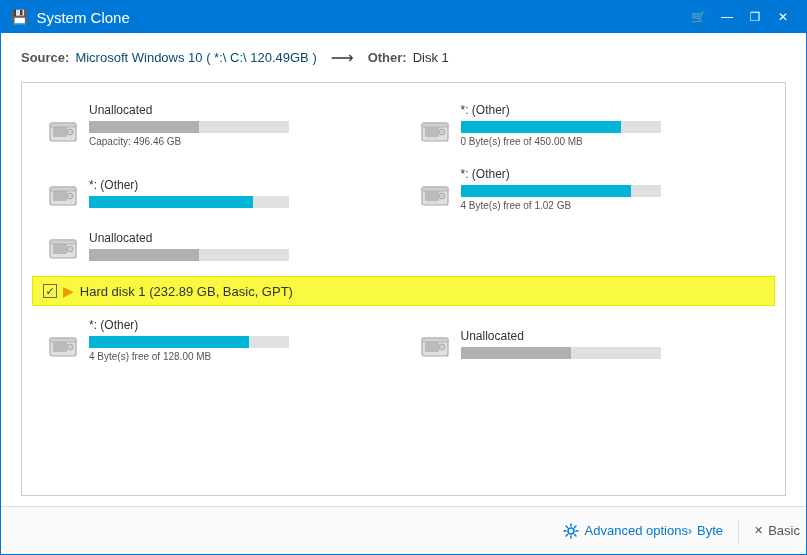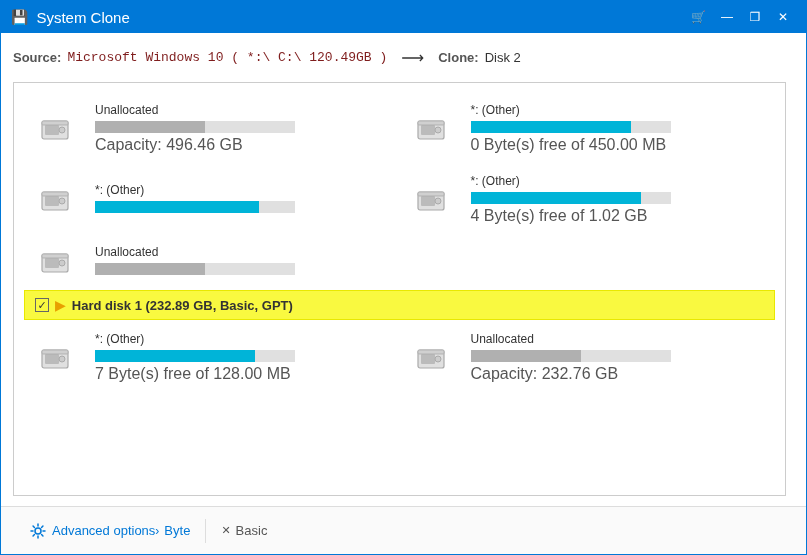--- a/index.html
+++ b/index.html
@@ -7,48 +7,48 @@
 
     .window { width: 807px; height: 555px; background: #fff; display: flex; flex-direction: column; border: 1px solid #0078d7; }
 
     .title-bar { background: #0078d7; color: #fff; height: 32px; display: flex; align-items: center; padding: 0 10px; justify-content: space-between; flex-shrink: 0; }
     .title-bar-left { display: flex; align-items: center; gap: 8px; }
     .title-icon { font-size: 14px; }
     .title-text { font-size: 15px; font-weight: 400; }
     .title-controls { display: flex; gap: 2px; }
     .title-btn { width: 26px; height: 26px; display: flex; align-items: center; justify-content: center; cursor: pointer; color: #fff; font-size: 12px; background: transparent; border: none; }
 
-    .content { flex: 1; display: flex; flex-direction: column; padding: 15px 20px 10px 12px; }
+    .content { flex: 1; display: flex; flex-direction: column; padding: 15px 20px 10px 20px; }
 
     .source-target-bar { display: flex; align-items: center; gap: 6px; margin-bottom: 15px; font-size: 13px; }
     .label { color: #555; font-weight: 600; }
-    .source-val { color: #7f1d1d; font-family: Liberation Mono, monospace; }
+    .source-val { color: #0c4a6e; }
     .arrow { color: #333; font-size: 16px; margin: 0 8px; }
     .target-val { color: #333; }
 
     .disk-panel { border: 1px solid #ccc; flex: 1; overflow-y: auto; position: relative; padding: 10px; }
 
     .disk-grid { display: grid; grid-template-columns: 1fr 1fr; gap: 0; }
 
-    .disk-item { display: flex; align-items: center; gap: 24px; padding: 10px 15px; }
+    .disk-item { display: flex; align-items: flex-end; gap: 10px; padding: 10px 15px; }
     .disk-icon { width: 32px; height: 32px; flex-shrink: 0; display: flex; align-items: center; justify-content: center; }
     .disk-info { flex: 1; }
     .disk-name { font-size: 12px; color: #333; margin-bottom: 4px; }
     .disk-bar-outer { height: 12px; background: #e0e0e0; width: 200px; position: relative; margin-bottom: 3px; }
     .disk-bar-fill { height: 100%; background: #00b4d8; }
     .disk-bar-fill.gray { background: #b0b0b0; }
-    .disk-capacity { font-size: 16px; color: #555; }
+    .disk-capacity { font-size: 10px; color: #555; }
 
     .disk-header-row { grid-column: 1 / -1; display: flex; align-items: center; padding: 6px 10px; background: #f9f940; border: 1px solid #e8e800; margin: 2px 0; }
     .disk-header-row .checkbox { width: 14px; height: 14px; border: 1px solid #666; background: #f9f940; display: flex; align-items: center; justify-content: center; margin-right: 6px; flex-shrink: 0; }
     .disk-header-row .checkmark { color: #333; font-size: 11px; }
     .disk-header-icon { margin-right: 6px; color: #e8a000; font-size: 14px; }
-    .disk-header-label { font-size: 13px; color: #333; font-weight: 700; }
-
-    .footer { height: 48px; display: flex; align-items: center; justify-content: flex-start; border-top: 1px solid #ddd; padding: 0 29px; flex-shrink: 0; background: #fafafa; }
+    .disk-header-label { font-size: 13px; color: #333; font-weight: 400; }
+
+    .footer { height: 48px; display: flex; align-items: center; justify-content: flex-end; border-top: 1px solid #ddd; padding: 0 6px; flex-shrink: 0; background: #fafafa; }
     .footer-left { display: flex; align-items: center; gap: 6px; color: #0078d7; cursor: pointer; }
     .footer-right { display: flex; align-items: center; gap: 15px; }
     .btn-next { display: flex; align-items: center; gap: 5px; color: #0078d7; cursor: pointer; font-size: 13px; }
     .btn-cancel { display: flex; align-items: center; gap: 5px; color: #555; cursor: pointer; font-size: 13px; }
     .chevron { font-size: 12px; color: #0078d7; }
     .x-icon { font-size: 11px; color: #555; }
 
     
     .hdd-svg { width: 30px; height: 28px; }
   </style>
@@ -69,22 +69,22 @@
       <button class="title-btn">✕</button>
     </div>
   </div>
 
   <div class="content">
 
     <div class="source-target-bar">
       <span class="label">Source:</span>
       <span class="source-val">Microsoft Windows 10 ( *:\ C:\ 120.49GB )</span>
       <span class="arrow">⟶</span>
-      <span class="label">Clone:</span>
-      <span class="target-val">Disk 2</span>
+      <span class="label">Other:</span>
+      <span class="target-val">Disk 1</span>
     </div>
 
     <div class="disk-panel">
       <div class="disk-grid">
 
         <div class="disk-item">
           <div class="disk-icon">
             <svg class="hdd-svg" viewBox="0 0 30 28" fill="none" xmlns="http://www.w3.org/2000/svg">
               <rect x="2" y="6" width="26" height="18" rx="2" fill="#e0e0e0" stroke="#aaa" stroke-width="1.2"></rect>
               <rect x="5" y="10" width="14" height="10" rx="1" fill="#bbb"></rect>
@@ -187,39 +187,38 @@
               <rect x="5" y="10" width="14" height="10" rx="1" fill="#bbb"></rect>
               <circle cx="22" cy="15" r="3" fill="#ccc" stroke="#aaa" stroke-width="1"></circle>
               <rect x="2" y="6" width="26" height="4" rx="1" fill="#d0d0d0" stroke="#aaa" stroke-width="0.8"></rect>
             </svg>
           </div>
           <div class="disk-info">
             <div class="disk-name">*: (Other)</div>
             <div class="disk-bar-outer">
               <div class="disk-bar-fill" style="width: 80%"></div>
             </div>
-            <div class="disk-capacity">7 Byte(s) free of 128.00 MB</div>
+            <div class="disk-capacity">4 Byte(s) free of 128.00 MB</div>
           </div>
         </div>
 
         <div class="disk-item">
           <div class="disk-icon">
             <svg class="hdd-svg" viewBox="0 0 30 28" fill="none" xmlns="http://www.w3.org/2000/svg">
               <rect x="2" y="6" width="26" height="18" rx="2" fill="#e0e0e0" stroke="#aaa" stroke-width="1.2"></rect>
               <rect x="5" y="10" width="14" height="10" rx="1" fill="#bbb"></rect>
               <circle cx="22" cy="15" r="3" fill="#ccc" stroke="#aaa" stroke-width="1"></circle>
               <rect x="2" y="6" width="26" height="4" rx="1" fill="#d0d0d0" stroke="#aaa" stroke-width="0.8"></rect>
             </svg>
           </div>
           <div class="disk-info">
             <div class="disk-name">Unallocated</div>
             <div class="disk-bar-outer">
               <div class="disk-bar-fill gray" style="width: 55%"></div>
             </div>
-            <div class="disk-capacity">Capacity: 232.76 GB</div>
           </div>
         </div>
 
       </div>
     </div>
   </div>
 
   <div class="footer">
     <div class="footer-left">
       <svg width="16" height="16" viewBox="0 0 16 16" fill="none">

